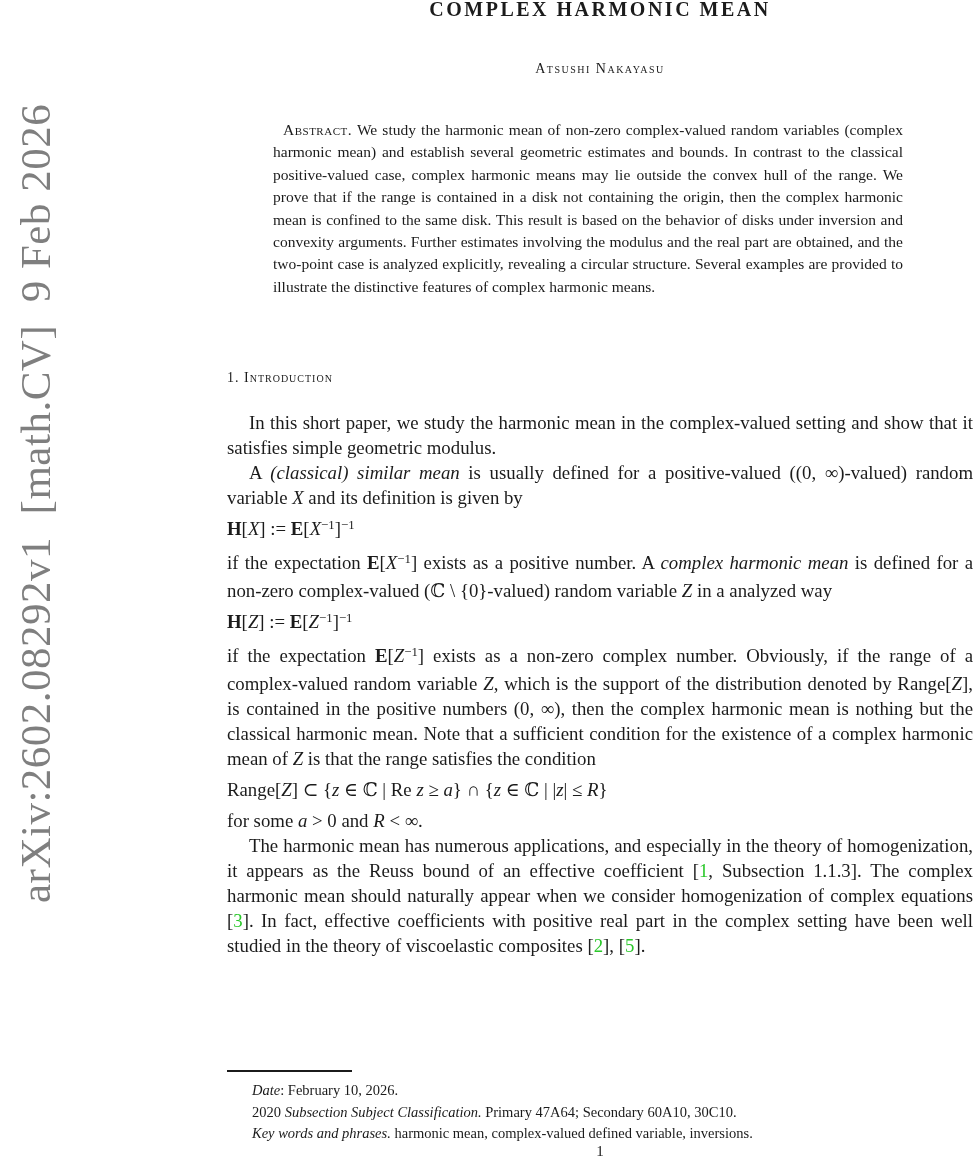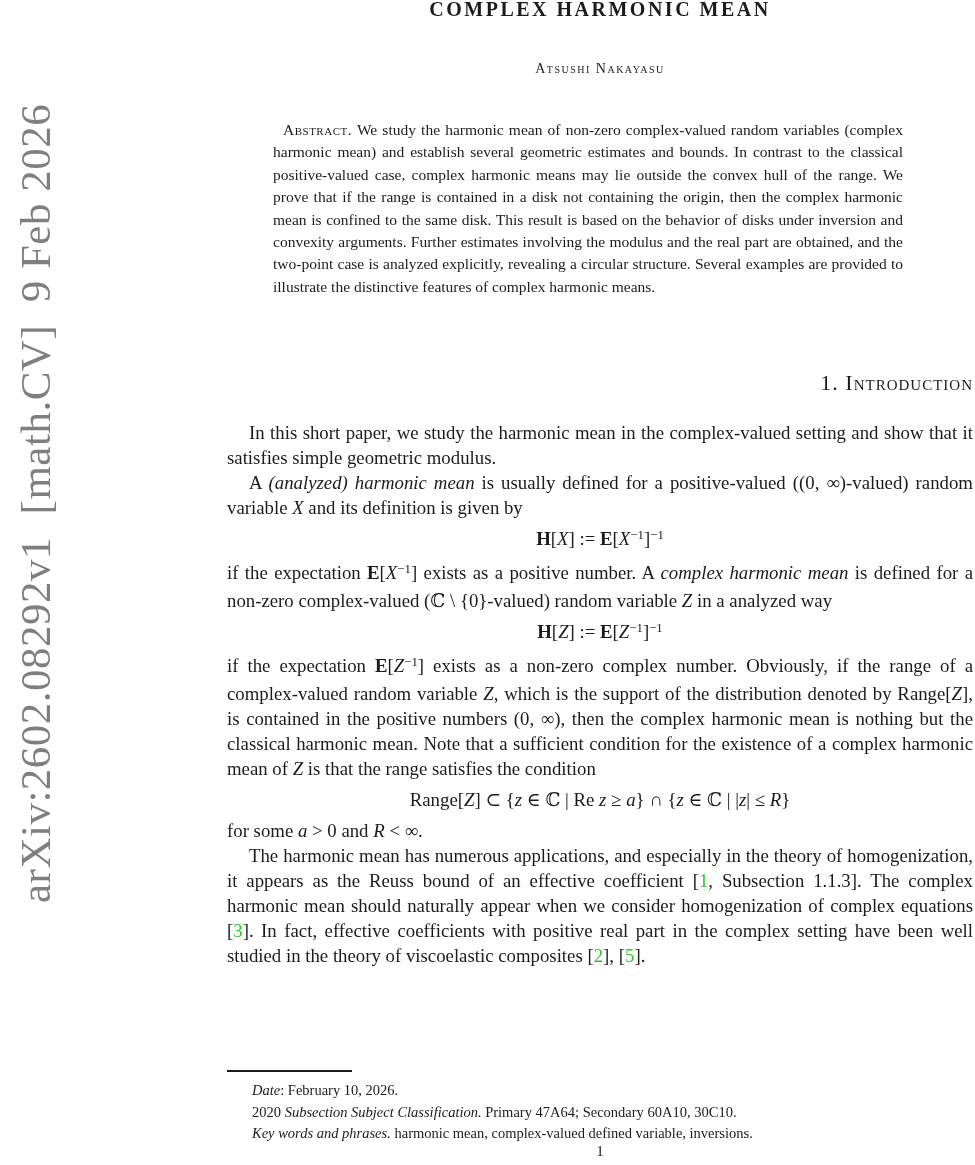--- a/index.html
+++ b/index.html
@@ -52,38 +52,38 @@
     line-height: 22.4px;
     text-align: justify;
     text-indent: 10px;
   }
   .abstract-label {
     font-variant: small-caps;
     letter-spacing: 0.5px;
   }
 
   .section-heading {
-    text-align: right;
-    font-size: 22px;
+    text-align: left;
+    font-size: 14px;
     font-variant: small-caps;
     letter-spacing: 1px;
     margin-top: 72px;
   }
 
   .body-text {
     margin-top: 24px;
     font-size: 18.8px;
     line-height: 25px;
     text-align: justify;
   }
   .para { text-align: justify; }
   .para.indent { text-indent: 22px; }
 
   .equation {
-    text-align: center;
+    text-align: left;
     margin: 6px 0 6px 0;
     font-size: 18.8px;
   }
 
   .seg-i  { font-style: italic; }
   .seg-b  { font-weight: bold; }
   .seg-sup {
     display: inline-block;
     font-size: 68%;
     transform: translateY(-0.5em);
@@ -126,21 +126,21 @@
     <div class="author">Atsushi Nakayasu</div>
 
     <div class="abstract"><span class="abstract-label">Abstract.</span><span> We study the harmonic mean of non-zero complex-valued random variables (complex harmonic mean) and establish several geometric estimates and bounds. In contrast to the classical positive-valued case, complex harmonic means may lie outside the convex hull of the range. We prove that if the range is contained in a disk not containing the origin, then the complex harmonic mean is confined to the same disk. This result is based on the behavior of disks under inversion and convexity arguments. Further estimates involving the modulus and the real part are obtained, and the two-point case is analyzed explicitly, revealing a circular structure. Several examples are provided to illustrate the distinctive features of complex harmonic means.</span></div>
 
     <div class="section-heading">1. Introduction</div>
 
     <div class="body-text">
 
       <p class="para indent">In this short paper, we study the harmonic mean in the complex-valued setting and show that it satisfies simple geometric modulus.</p>
 
-      <p class="para indent"><span>A </span><span class="seg-i">(analyzed) harmonic mean</span><span> is usually defined for a positive-valued ((0, ∞)-valued) random variable </span><span class="seg-i">X</span><span> and its definition is given by</span></p>
+      <p class="para indent"><span>A </span><span class="seg-i">(classical) similar mean</span><span> is usually defined for a positive-valued ((0, ∞)-valued) random variable </span><span class="seg-i">X</span><span> and its definition is given by</span></p>
 
       <div class="equation"><span class="seg-b">H</span><span>[</span><span class="seg-i">X</span><span>] := </span><span class="seg-b">E</span><span>[</span><span class="seg-i">X</span><span class="seg-sup">−1</span><span>]</span><span class="seg-sup">−1</span></div>
 
       <p class="para"><span>if the expectation </span><span class="seg-b">E</span><span>[</span><span class="seg-i">X</span><span class="seg-sup">−1</span><span>] exists as a positive number. A </span><span class="seg-i">complex harmonic mean</span><span> is defined for a non-zero complex-valued (ℂ \ {0}-valued) random variable </span><span class="seg-i">Z</span><span> in a analyzed way</span></p>
 
       <div class="equation"><span class="seg-b">H</span><span>[</span><span class="seg-i">Z</span><span>] := </span><span class="seg-b">E</span><span>[</span><span class="seg-i">Z</span><span class="seg-sup">−1</span><span>]</span><span class="seg-sup">−1</span></div>
 
       <p class="para"><span>if the expectation </span><span class="seg-b">E</span><span>[</span><span class="seg-i">Z</span><span class="seg-sup">−1</span><span>] exists as a non-zero complex number. Obviously, if the range of a complex-valued random variable </span><span class="seg-i">Z</span><span>, which is the support of the distribution denoted by Range[</span><span class="seg-i">Z</span><span>], is contained in the positive numbers (0, ∞), then the complex harmonic mean is nothing but the classical harmonic mean. Note that a sufficient condition for the existence of a complex harmonic mean of </span><span class="seg-i">Z</span><span> is that the range satisfies the condition</span></p>
 
       <div class="equation"><span>Range[</span><span class="seg-i">Z</span><span>] ⊂ {</span><span class="seg-i">z</span><span> ∈ ℂ | Re </span><span class="seg-i">z</span><span> ≥ </span><span class="seg-i">a</span><span>} ∩ {</span><span class="seg-i">z</span><span> ∈ ℂ | |</span><span class="seg-i">z</span><span>| ≤ </span><span class="seg-i">R</span><span>}</span></div>

